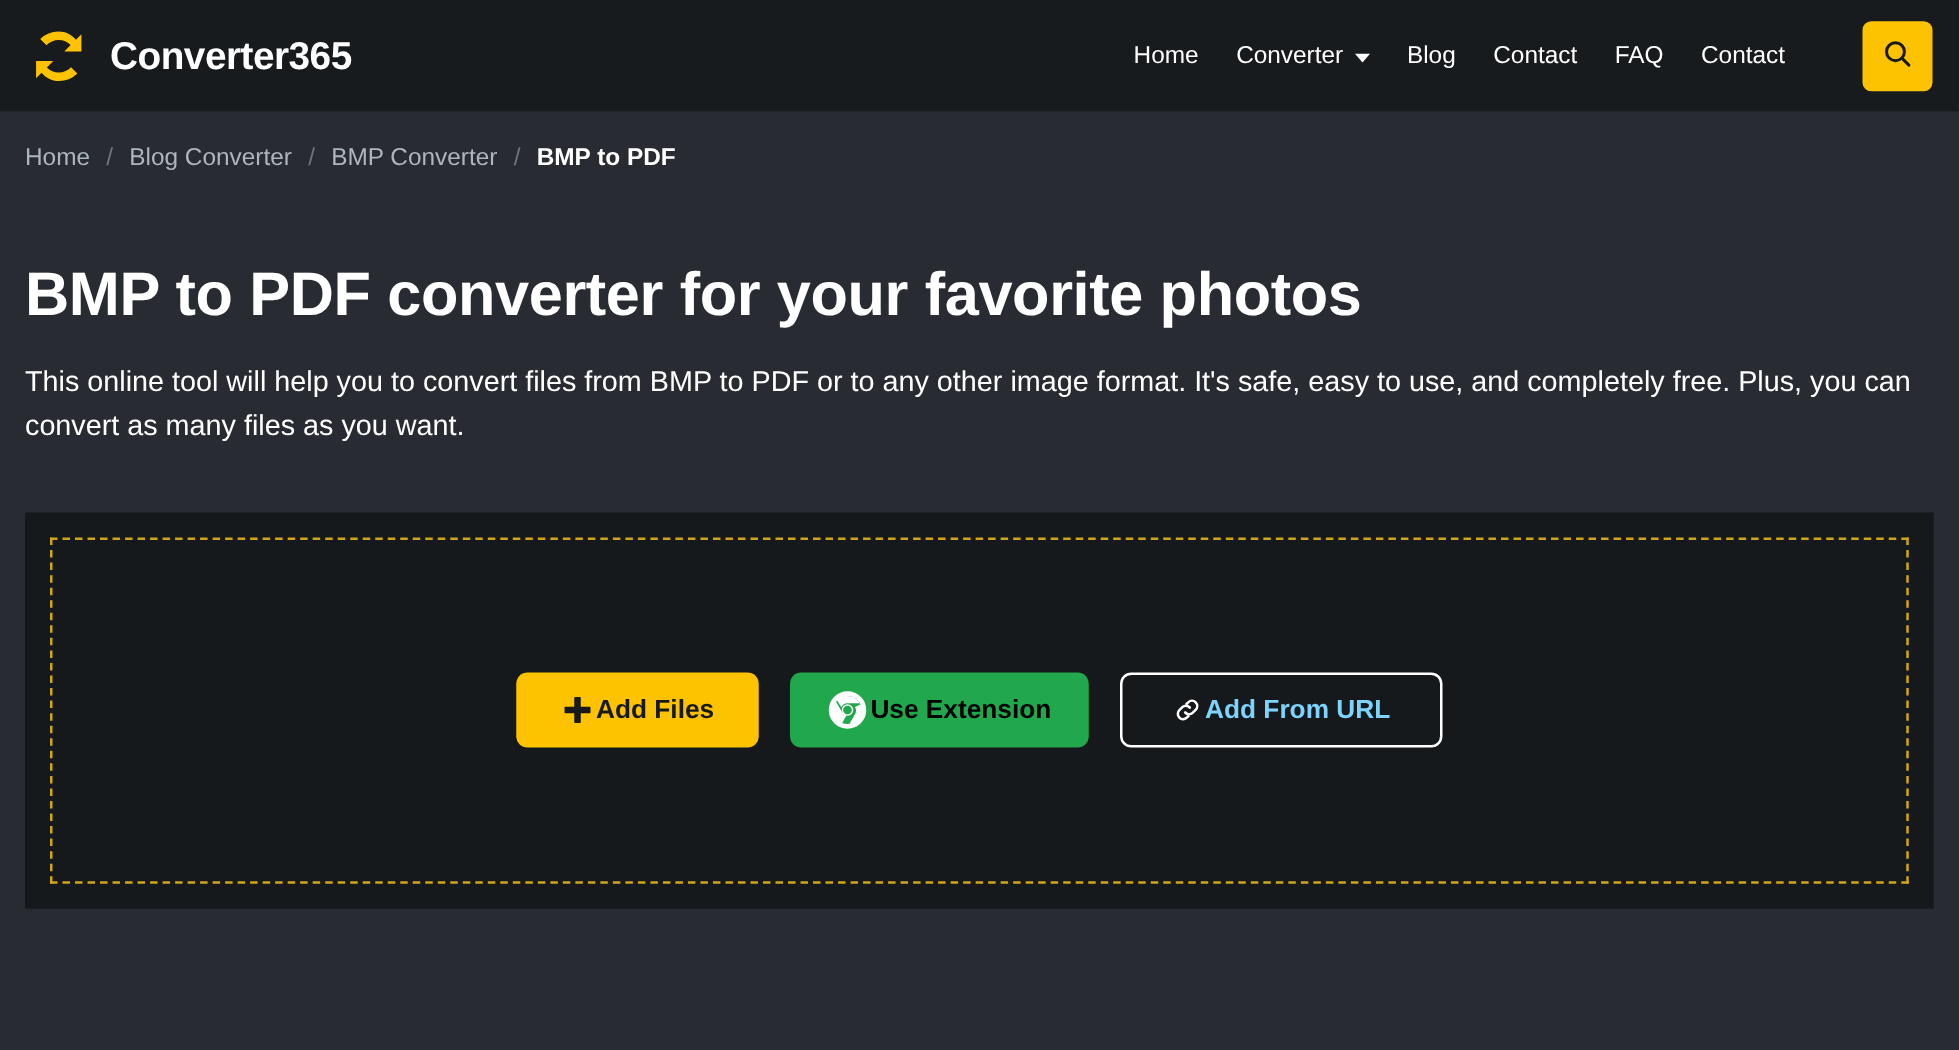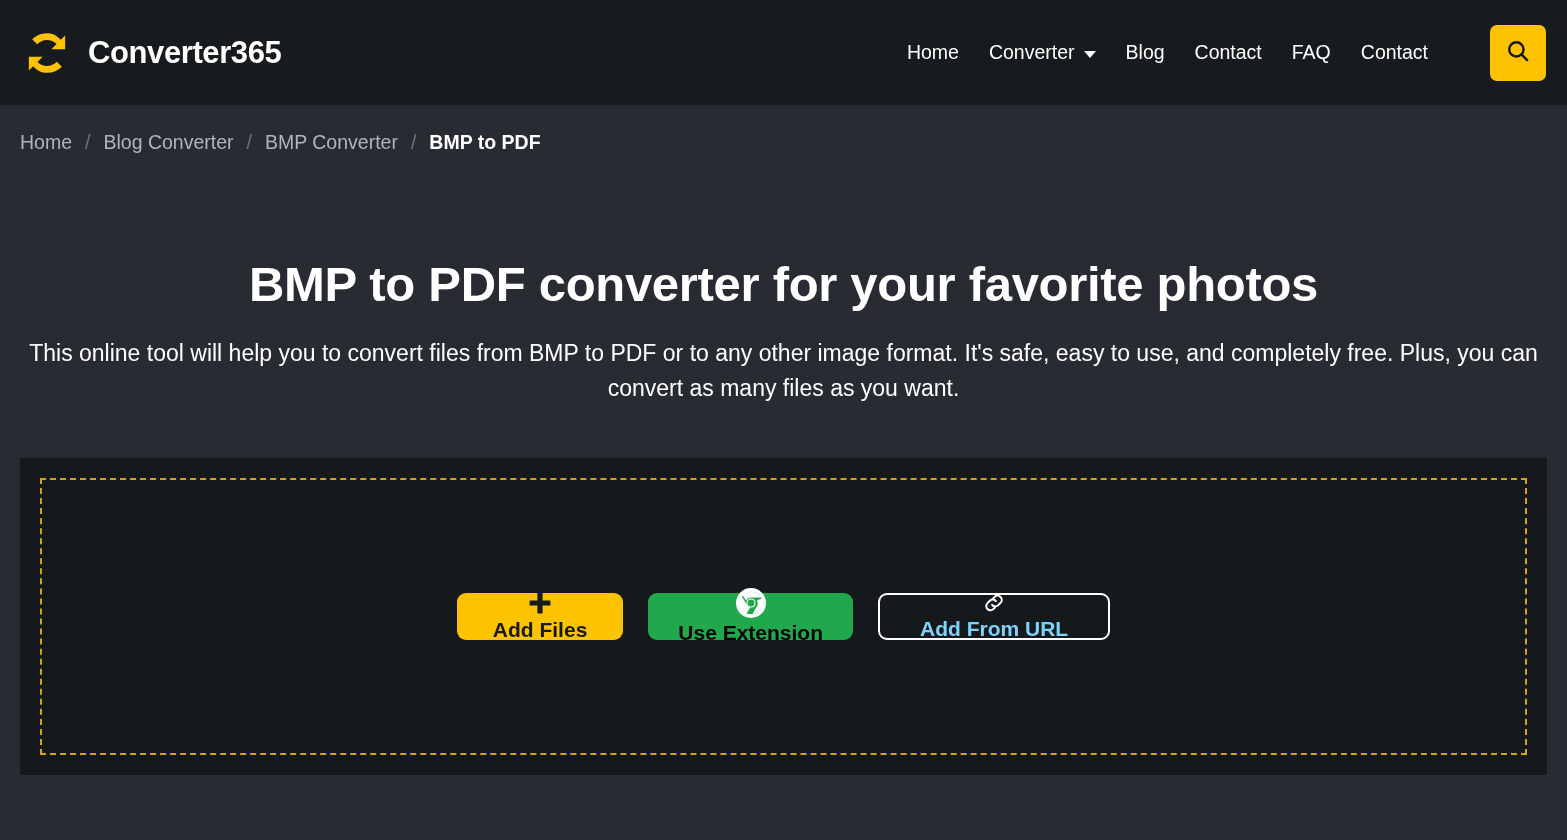--- a/index.html
+++ b/index.html
@@ -12,21 +12,21 @@
 
   body {
     background: #282c32;
     font-family: "Liberation Sans", sans-serif;
     color: #ffffff;
     -webkit-font-smoothing: antialiased;
   }
 
   
   .header {
-    height: 105px;
+    height: 89px;
     background: #171b1e;
     display: flex;
     align-items: center;
     padding: 0 0 0 20px;
     position: relative;
   }
 
   .brand {
     display: flex;
     align-items: center;
@@ -115,22 +115,21 @@
 
   .crumb-sep {
     color: #6c757d;
     padding: 0 13px;
     user-select: none;
   }
 
   
   .hero {
     padding: 0 20px;
-    margin-top: 102px;
-    text-align: center;
+    margin-top: 70px;
   }
 
   .hero-title {
     font-size: 49px;
     font-weight: bold;
     line-height: 1.18;
     letter-spacing: -0.3px;
     color: #ffffff;
   }
 
@@ -154,34 +153,33 @@
     width: 100%;
     height: 100%;
     border: 2px dashed #d2a517;
     display: flex;
     align-items: center;
     justify-content: center;
     gap: 25px;
   }
 
   .btn {
-    height: 47px;
+    height: 60px;
     border-radius: 9px;
     display: inline-flex;
     align-items: center;
     justify-content: center;
     gap: 2px;
     font-size: 21px;
     font-weight: bold;
     cursor: pointer;
     border: none;
     padding: 0 28px;
     white-space: nowrap;
     font-family: "Liberation Sans", sans-serif;
-    flex-direction: column;
   }
 
   .btn-add-files {
     background: #fdc300;
     color: #17191c;
     padding: 0 36px;
   }
 
   .btn-extension {
     background: #22a council;

